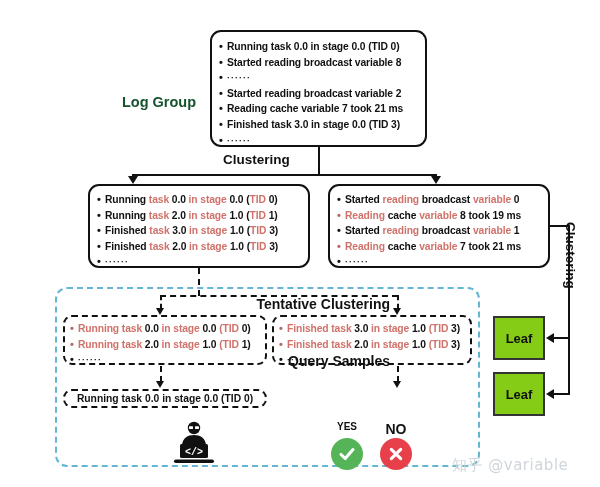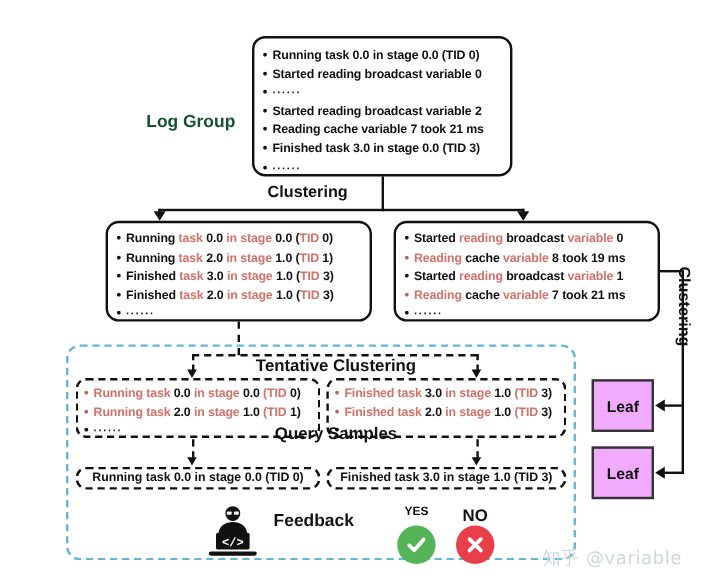--- a/index.html
+++ b/index.html
@@ -93,39 +93,39 @@
     left:560px;top:200px;width:18px;height:110px;
     font-size:13.5px;font-weight:bold;color:#111;
     writing-mode:vertical-rl;
     text-align:center;
     letter-spacing:0px;
   }
 
   
   .leaf{
     border:2.4px solid #333;
-    background:#f0abfc;
+    background:#84cc16;
     box-sizing:border-box;
     font-size:13px;font-weight:bold;color:#111;
     display:flex;align-items:center;justify-content:center;
   }
   #leaf1{left:493px;top:316px;width:52px;height:44px;}
   #leaf2{left:493px;top:372px;width:52px;height:44px;}
 
   
   #feedback-area{
     left:55px;top:287px;width:425px;height:180px;
     border:2.2px dashed #63b6d4;
     border-radius:12px;
     background:#fff;
     box-sizing:border-box;
   }
 
   .section-title{
-    font-size:14px;font-weight:bold;color:#111;text-align:center;
+    font-size:14px;font-weight:bold;color:#111;text-align:right;
   }
   #tentative-title{left:170px;top:296px;width:220px;}
   #query-title{left:170px;top:353px;width:220px;}
 
   
   .tent-box{
     border:2px dashed #111;
     border-radius:9px;
     background:#fff;
     box-sizing:border-box;
@@ -175,21 +175,21 @@
   }
 </style>
 </head>
 <body>
 
 <div id="root">
 
   <div class="abs" id="loggroup">
     <div>
         <div class="logline"><span class="bullet">•</span><span>Running task 0.0 in stage 0.0 (TID 0)</span></div>
-        <div class="logline"><span class="bullet">•</span><span>Started reading broadcast variable 0</span></div>
+        <div class="logline"><span class="bullet">•</span><span>Started reading broadcast variable 8</span></div>
         <div class="logline"><span class="bullet">•</span><span class="dots">······</span></div>
         <div class="logline"><span class="bullet">•</span><span>Started reading broadcast variable 2</span></div>
         <div class="logline"><span class="bullet">•</span><span>Reading cache variable 7 took 21 ms</span></div>
         <div class="logline"><span class="bullet">•</span><span>Finished task 3.0 in stage 0.0 (TID 3)</span></div>
         <div class="logline"><span class="bullet">•</span><span class="dots">······</span></div>
       </div>
   </div>
   <div class="abs" id="loggroup-label">Log Group</div>
 
   <div class="ln abs" style="left:318px;top:147px;width:2.4px;height:29px;"></div>
@@ -273,42 +273,38 @@
   <div class="dln" style="left:160px;top:366px;height:16px;"></div>
   <div class="darrow-dn" style="left:156px;top:381px;"></div>
   <div class="dln" style="left:397px;top:366px;height:16px;"></div>
   <div class="darrow-dn" style="left:393px;top:381px;"></div>
 
   <div class="abs section-title" id="query-title">Query Samples</div>
 
   <div class="abs qbox" id="q-left">
     <span>Running task 0.0 in stage 0.0 (TID 0)</span>
   </div>
-  <div class="abs qbox" id="q-right">
-    <span>Finished task 3.0 in stage 1.0 (TID 3)</span>
-  </div>
 
   <div class="abs" id="dev-icon">
     <svg width="52" height="48" viewBox="0 0 52 48" xmlns="http://www.w3.org/2000/svg">
 
       <circle cx="26" cy="8" r="6.2" fill="#111"></circle>
 
       <rect x="21" y="6.3" width="4" height="2.6" rx="0.6" fill="#fff"></rect>
       <rect x="27" y="6.3" width="4" height="2.6" rx="0.6" fill="#fff"></rect>
 
       <path d="M14 26 C14 18 20 15 26 15 C32 15 38 18 38 26 Z" fill="#111"></path>
 
       <rect x="12" y="24" width="28" height="14" rx="1.6" fill="#111"></rect>
       <text x="26" y="34.6" font-size="10" font-family="'Liberation Mono',monospace" fill="#fff" text-anchor="middle" font-weight="bold">&lt;/&gt;</text>
 
       <rect x="6" y="39.5" width="40" height="3.6" rx="1.8" fill="#111"></rect>
     </svg>
   </div>
   <div class="abs" id="feedback-text">
-    <div>Feedback</div>
   </div>
 
   <div class="abs" id="yes-label">YES</div>
   <div class="abs" id="no-label">NO</div>
 
   <div class="badge" id="yes-badge">
     <svg width="20" height="20" viewBox="0 0 20 20" xmlns="http://www.w3.org/2000/svg">
       <path d="M4 10.5 L8.2 14.5 L16 5.6" stroke="#fff" stroke-width="3.1" fill="none" stroke-linecap="round" stroke-linejoin="round"></path>
     </svg>
   </div>

